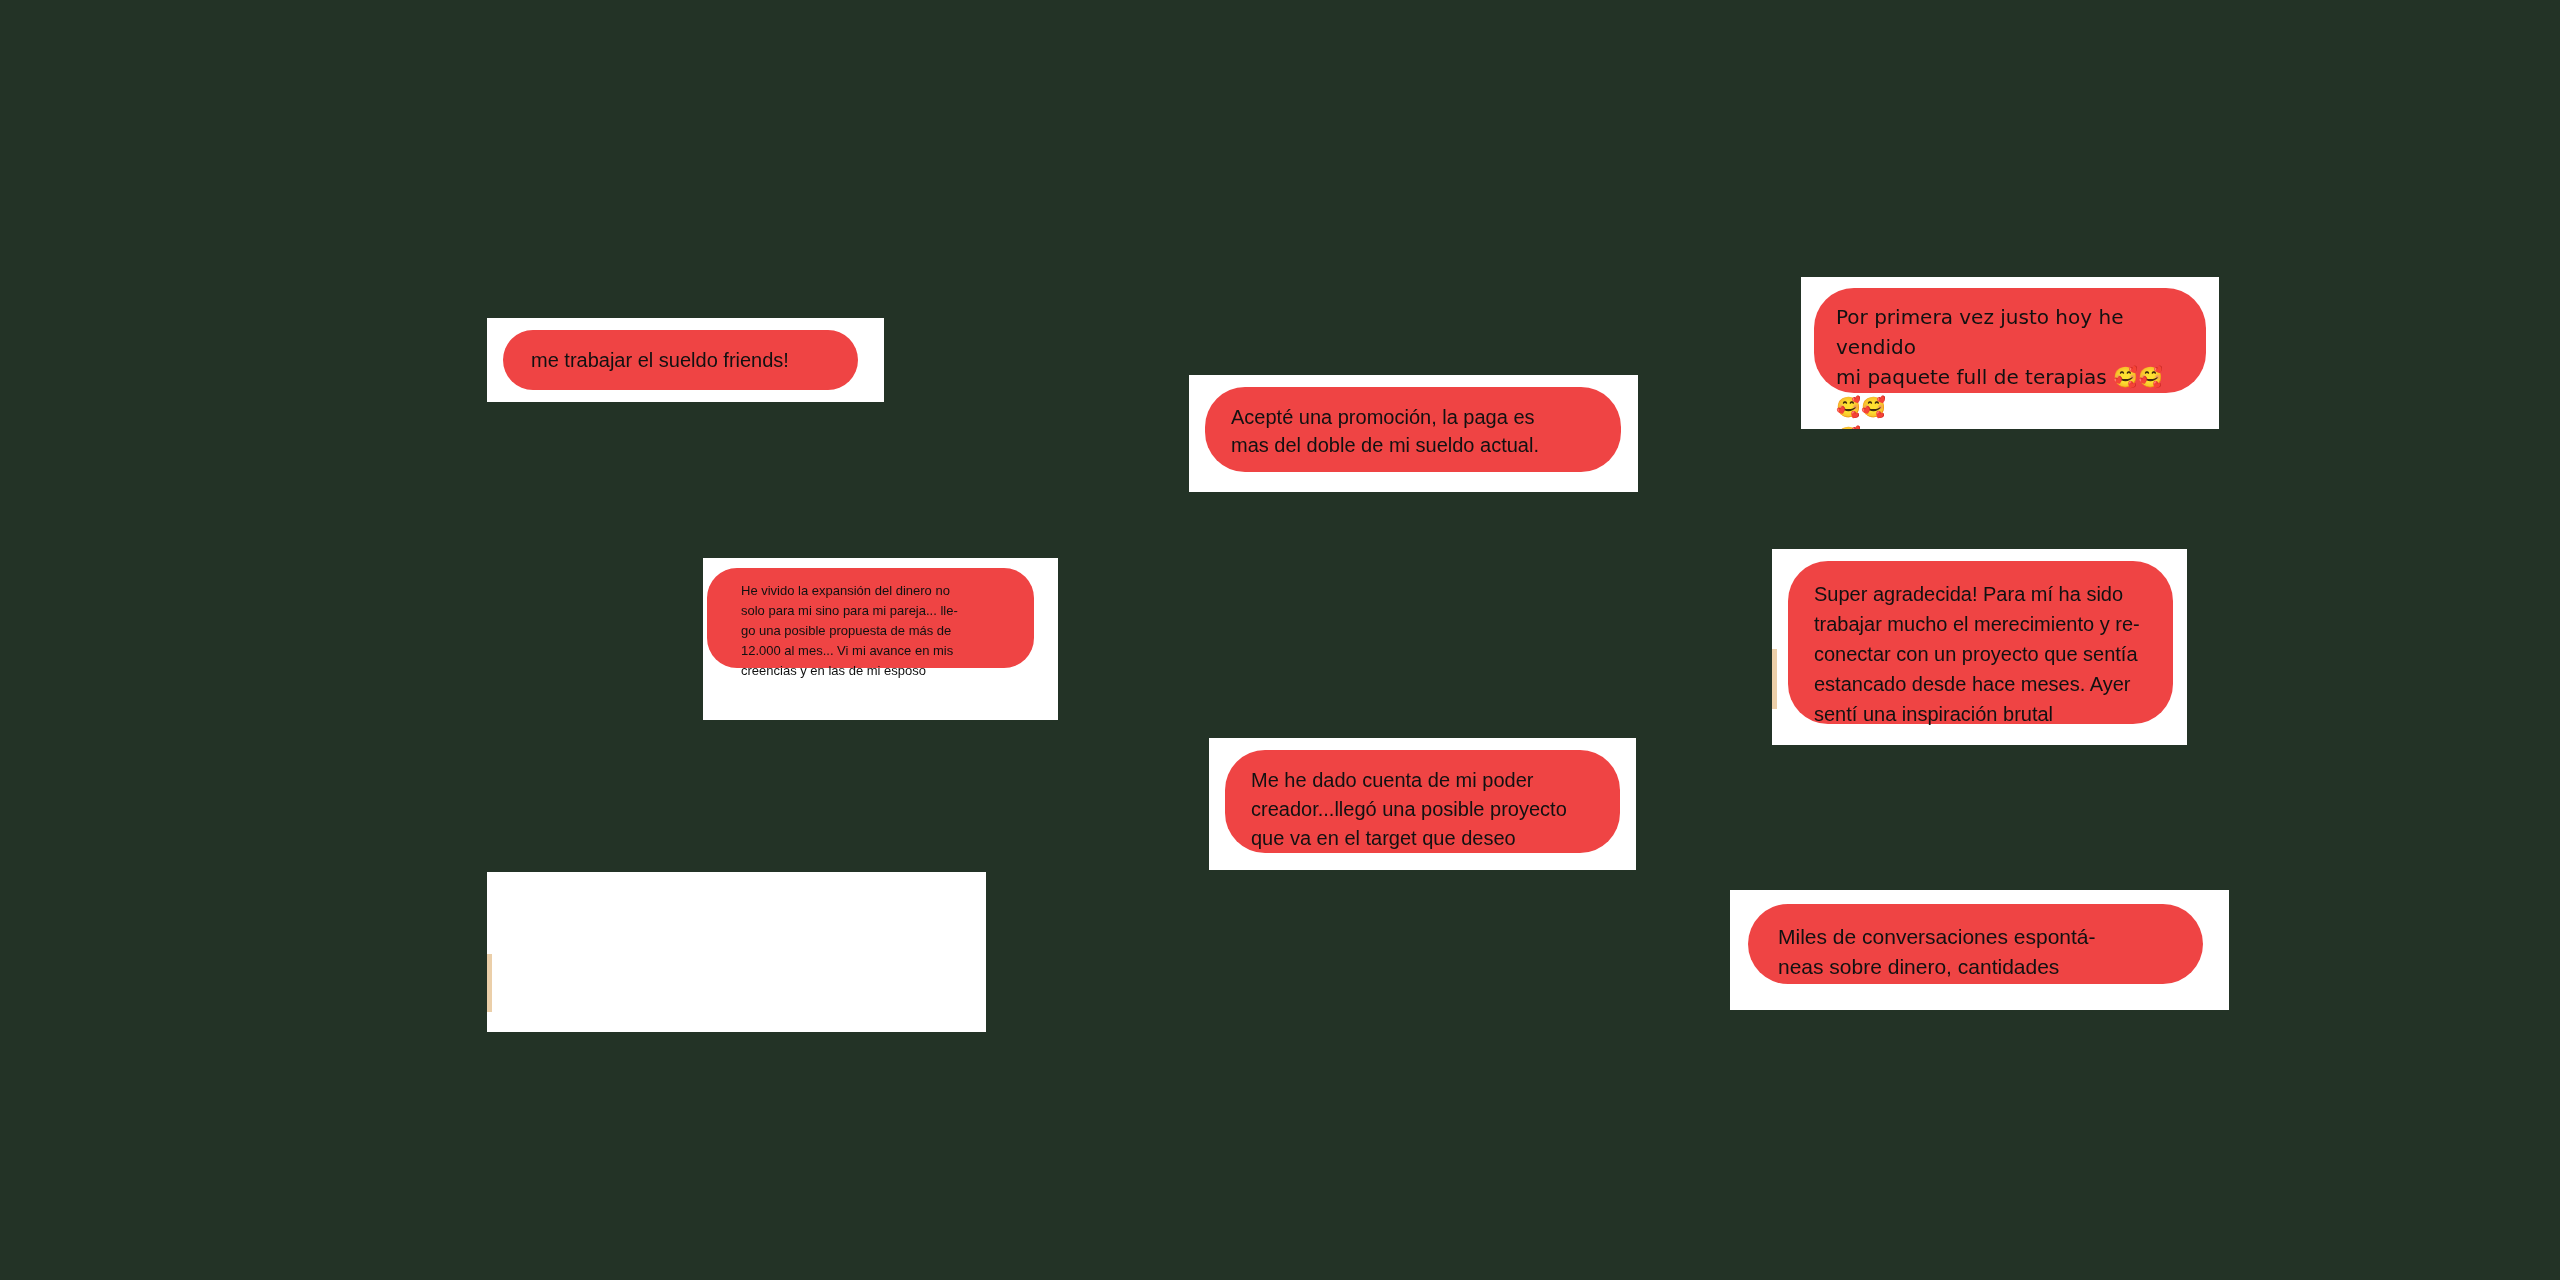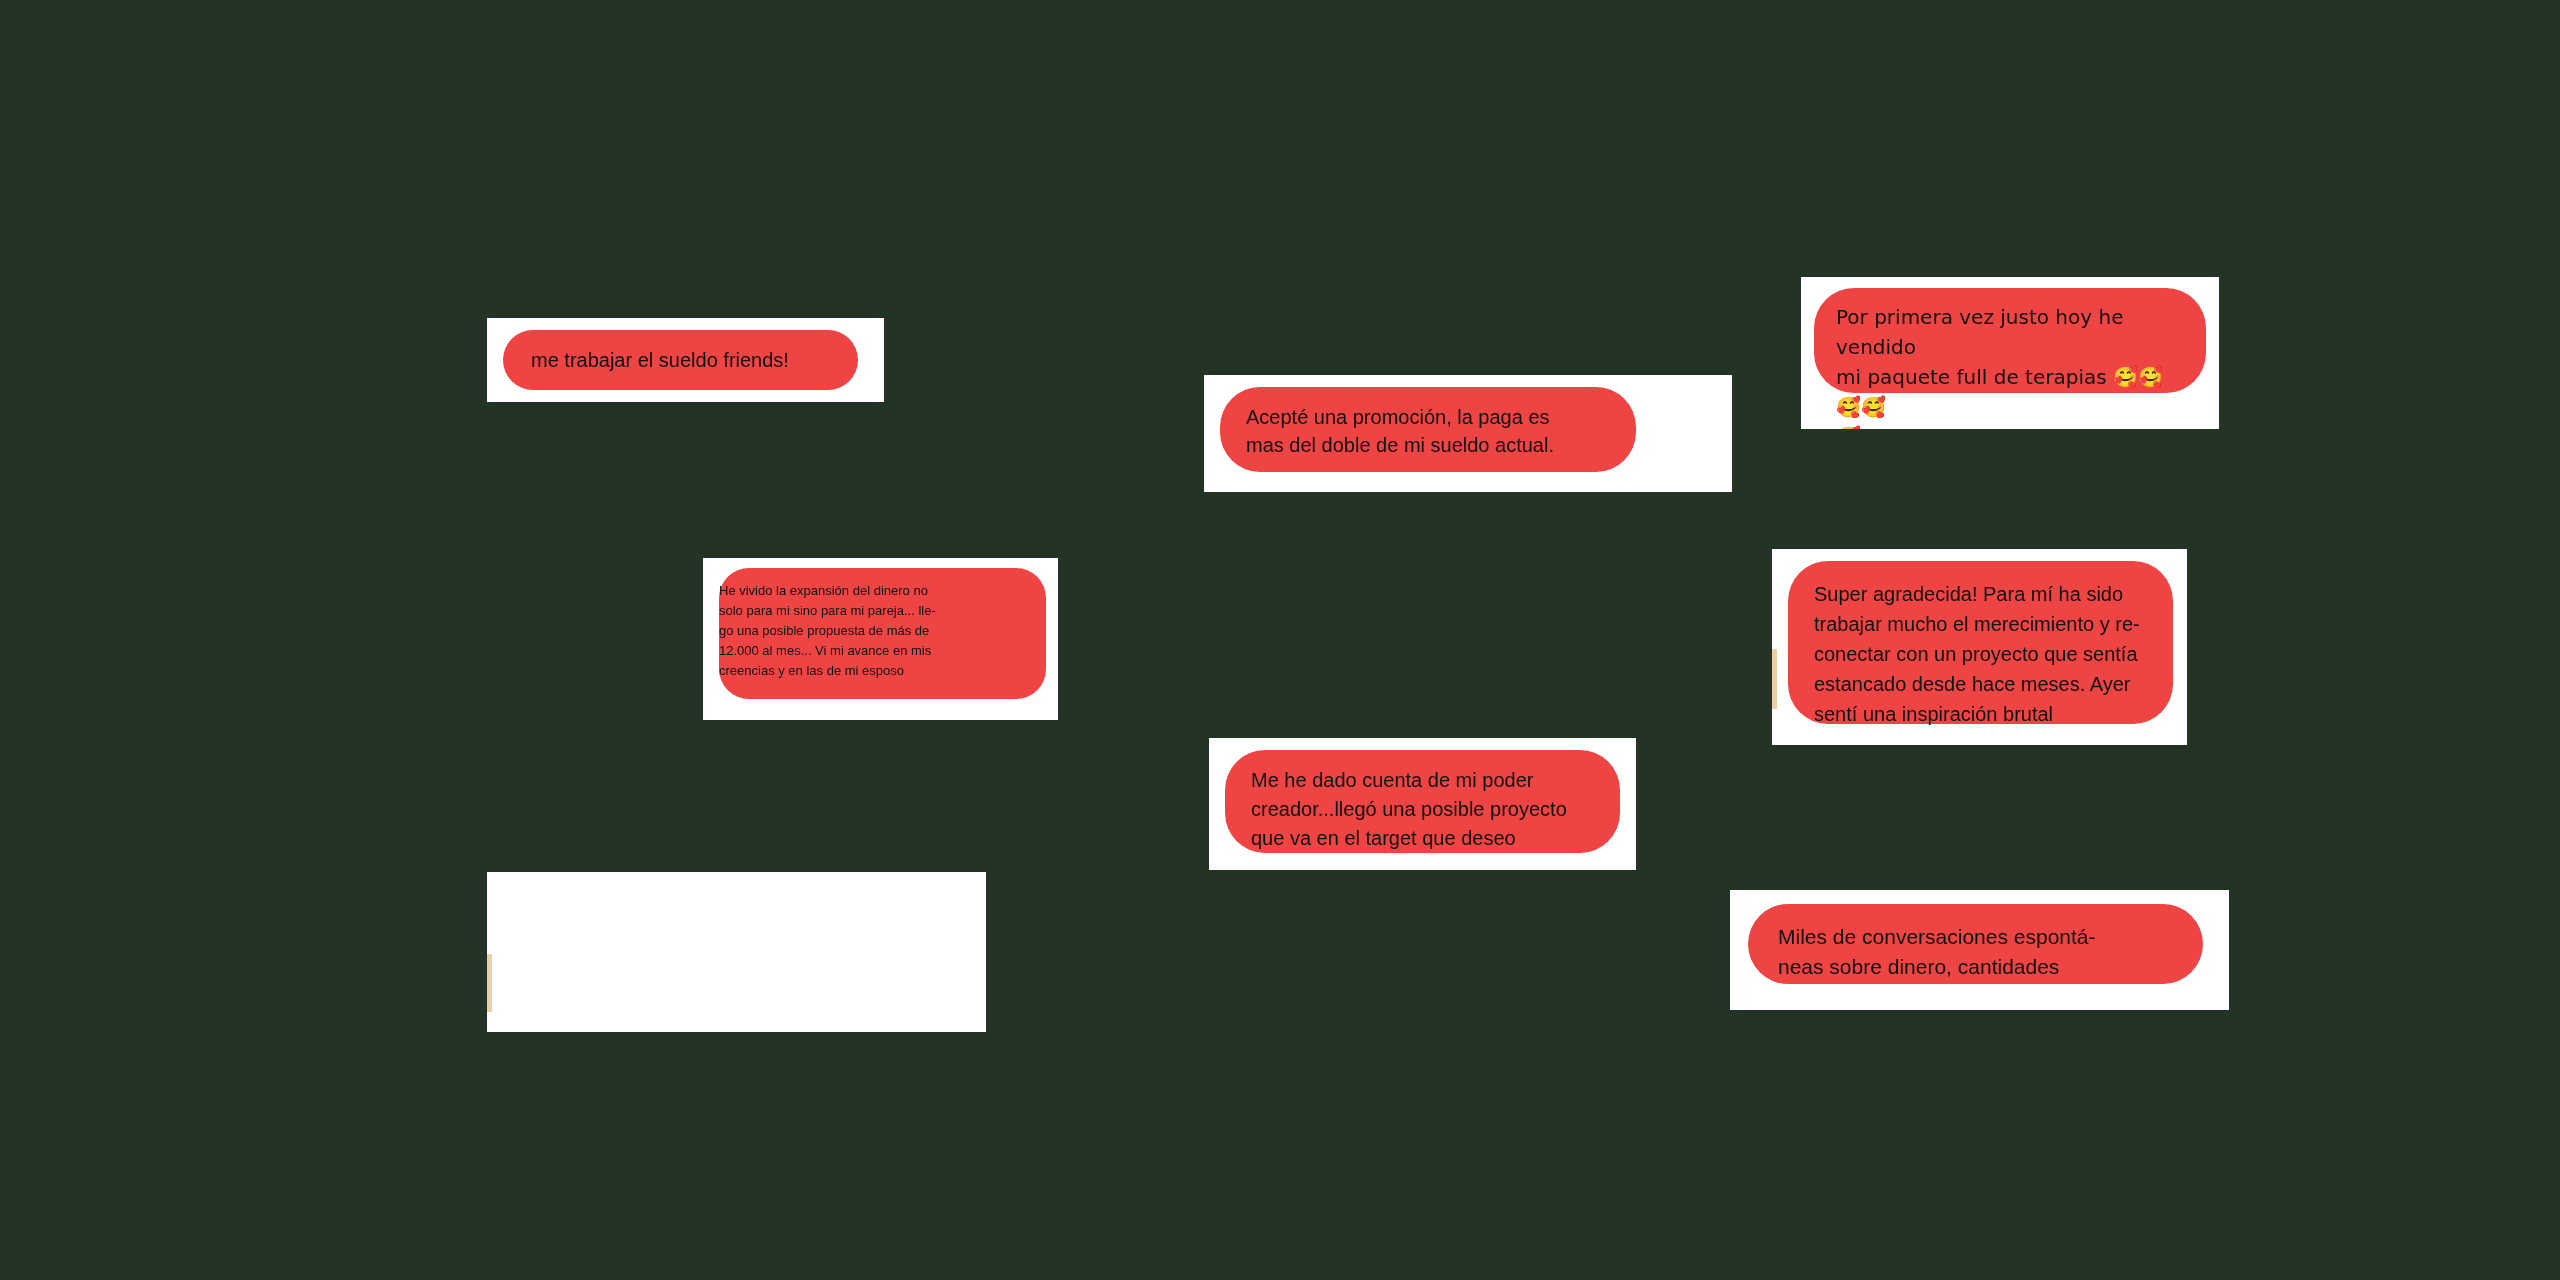--- a/index.html
+++ b/index.html
@@ -51,40 +51,40 @@
 
   
   #card-sueldo { left: 487px; top: 318px; width: 397px; height: 84px; }
   #card-sueldo .chat-bubble {
     left: 16px; top: 12px; width: 355px; height: 60px;
     padding: 16px 28px;
     font-size: 20px; line-height: 28px;
   }
 
   
-  #card-acepto { left: 1189px; top: 375px; width: 528px; height: 117px; margin-left: 15px; }
+  #card-acepto { left: 1189px; top: 375px; width: 449px; height: 117px; }
   #card-acepto .chat-bubble {
     left: 16px; top: 12px; width: 416px; height: 85px;
     padding: 16px 26px;
     font-size: 20px; line-height: 28px;
   }
 
   
   #card-terapias { left: 1801px; top: 277px; width: 418px; height: 152px; }
   #card-terapias .chat-bubble {
     left: 13px; top: 11px; width: 392px; height: 105px;
     padding: 14px 22px;
     font-size: 20px; line-height: 30px;
   }
 
   
   #card-expansion { left: 703px; top: 558px; width: 355px; height: 162px; }
   #card-expansion .chat-bubble {
-    left: 16px; top: 10px; width: 327px; height: 131px;
-    padding: 13px 0;
+    left: 4px; top: 10px; width: 327px; height: 100px;
+    padding: 13px 34px;
     border-radius: 30px;
     font-size: 13px; line-height: 20px;
   }
 
   
   #card-agradecida { left: 1772px; top: 549px; width: 415px; height: 196px; }
   #card-agradecida .chat-bubble {
     left: 16px; top: 12px; width: 385px; height: 163px;
     padding: 18px 26px;
     font-size: 20px; line-height: 30px;

